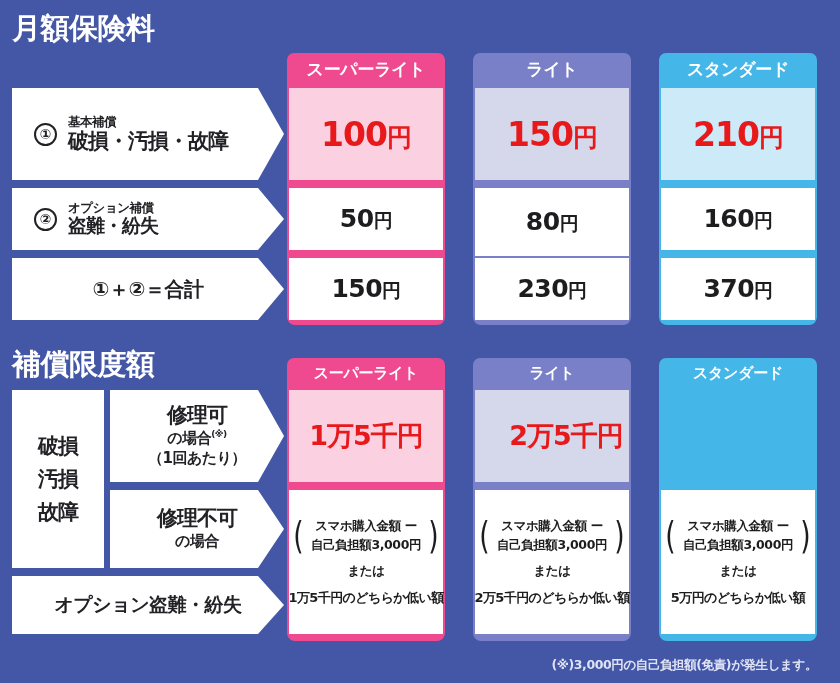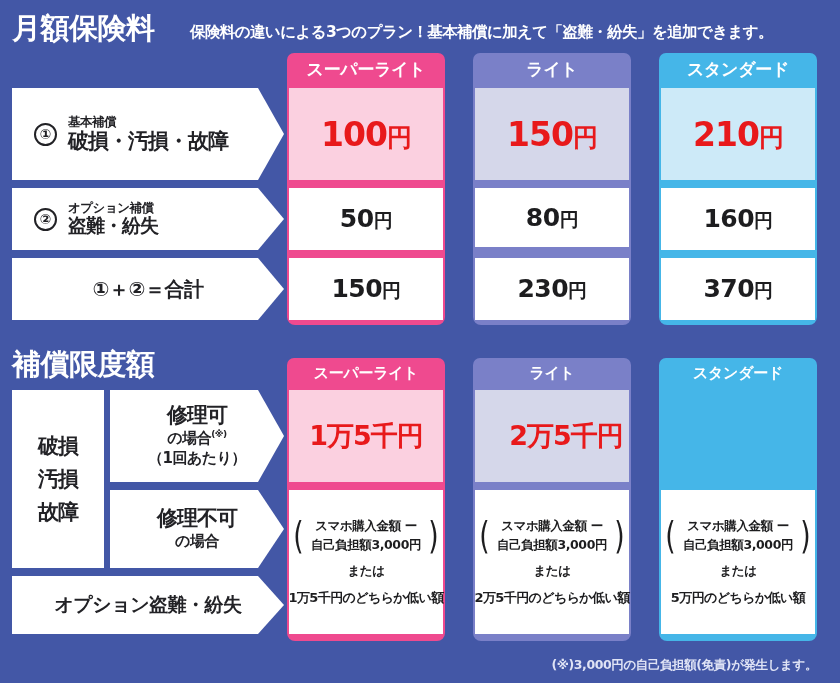--- a/index.html
+++ b/index.html
@@ -146,21 +146,20 @@
     color: #dfe3f5; font-size: 12.5px; font-weight: 700;
     letter-spacing: -0.4px; white-space: nowrap; text-align: right;
   }
 </style>
 </head>
 <body>
 
 <div id="root">
 
   <div class="abs sec-title" style="left:12px; top:14px;">月額保険料</div>
-  <div class="abs sec-sub" style="left:190px; top:22px;">保険料の違いによる3つのプラン！基本補償に加えて「盗難・紛失」を追加できます。</div>
 
   <div class="abs tab sl" style="left:287px; top:53px; width:158px; height:33px;">スーパーライト</div>
   <div class="abs colbody sl" style="left:287px; top:86px; width:158px; height:239px;"></div>
 
   <div class="abs tab lt" style="left:473px; top:53px; width:158px; height:33px;">ライト</div>
   <div class="abs colbody lt" style="left:473px; top:86px; width:158px; height:239px;"></div>
 
   <div class="abs tab st" style="left:659px; top:53px; width:158px; height:33px;">スタンダード</div>
   <div class="abs colbody st" style="left:659px; top:86px; width:158px; height:239px;"></div>
 
@@ -186,21 +185,21 @@
     <span class="circ-num">②</span>
     <span>
       <span class="lbl-small" style="display:block;">オプション補償</span>
       <span class="lbl-big" style="display:block; font-size:19px;">盗難・紛失</span>
     </span>
   </div>
 
   <div class="abs cell white" style="left:289px; top:188px; width:154px; height:62px;">
     <span class="price-mid"><span>50</span><span class="yen">円</span></span>
   </div>
-  <div class="abs cell white" style="left:475px; top:188px; width:154px; height:59px;">
+  <div class="abs cell white" style="left:475px; top:188px; width:154px; height:68px;">
     <span class="price-mid"><span>80</span><span class="yen">円</span></span>
   </div>
   <div class="abs cell white" style="left:661px; top:188px; width:154px; height:62px;">
     <span class="price-mid"><span>160</span><span class="yen">円</span></span>
   </div>
 
   <div class="abs arrow-label" style="left:12px; top:258px; width:272px; height:62px; justify-content:center;">
     <span class="lbl-total">①＋②＝合計</span>
   </div>
 

